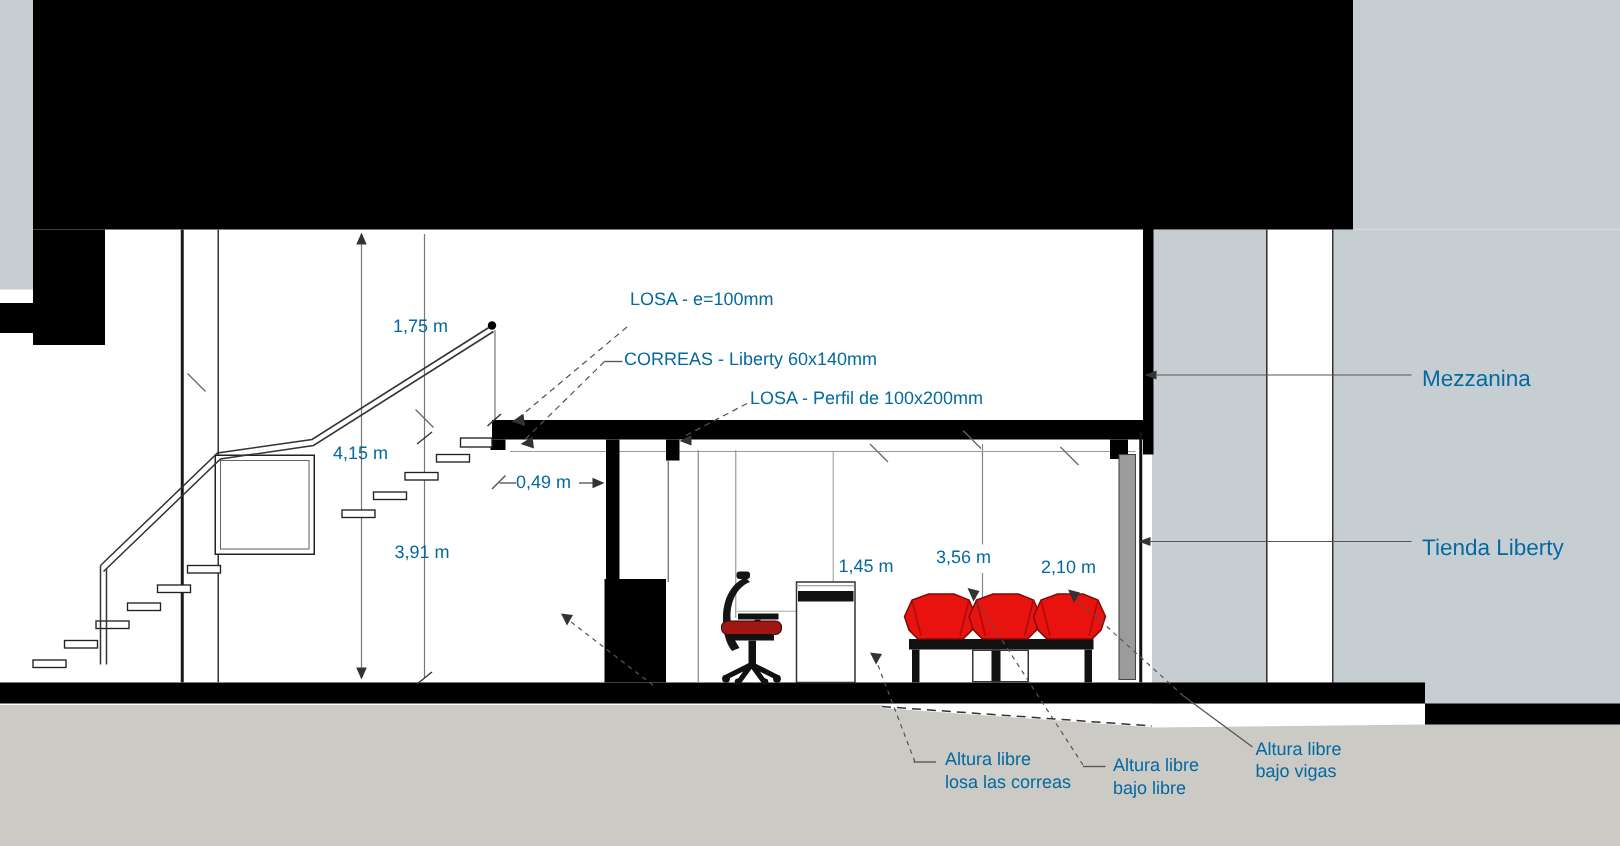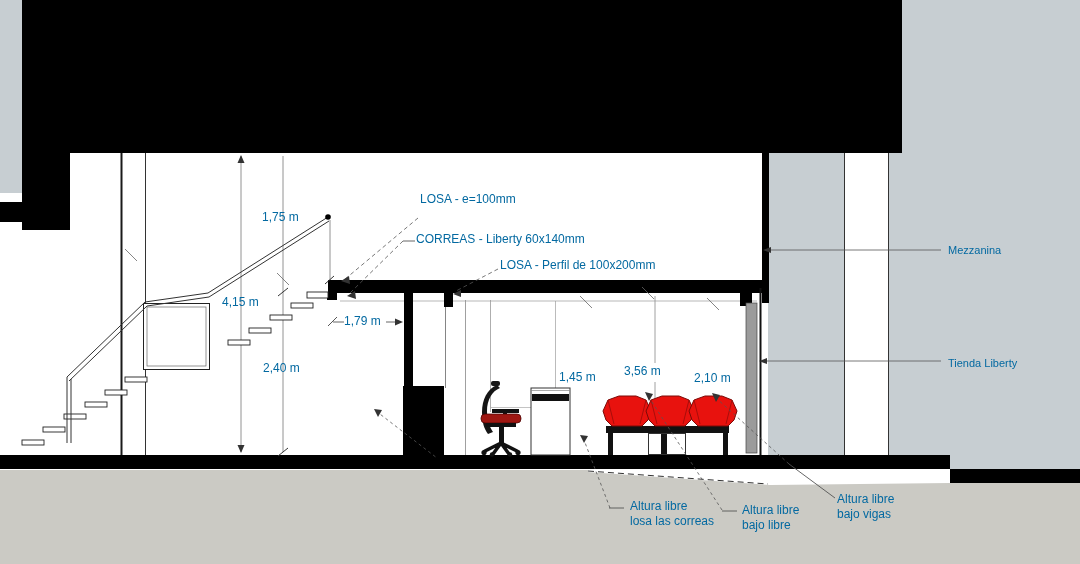--- a/index.html
+++ b/index.html
@@ -1,20 +1,20 @@
 <!DOCTYPE html>
 <html><head>
 <meta charset="utf-8">
 <style>
   html,body{margin:0;padding:0;background:#fff;}
   .stage{position:relative;width:1080px;height:564px;overflow:hidden;background:#fff;
          font-family:"Liberation Sans",sans-serif;}
   svg{position:absolute;left:0;top:0;}
   .lbl{position:absolute;font-size:12px;line-height:1.2;color:#0369a1;white-space:nowrap;}
-  .lbl.big{font-size:11px;}
+  .lbl.big{font-size:15px;}
   .lbl.twoline span{display:block;line-height:15px;}
 </style>
 </head>
 <body>
 
 <div class="stage">
 <svg width="1080" height="564" viewBox="0 0 1080 564">
 
   <g>
     <rect x="0" y="0" width="22" height="193" fill="#c7ced2"></rect>
@@ -190,22 +190,22 @@
     </g>
   </g>
 </svg>
 
   <div class="lbl" style="left:420px;top:192px">LOSA - e=100mm</div>
   <div class="lbl" style="left:416px;top:232px">CORREAS - Liberty 60x140mm</div>
   <div class="lbl" style="left:500px;top:258px">LOSA - Perfil de 100x200mm</div>
 
   <div class="lbl" style="left:262px;top:210px">1,75 m</div>
   <div class="lbl" style="left:222px;top:295px">4,15 m</div>
-  <div class="lbl" style="left:344px;top:314px">1,79 m</div>
-  <div class="lbl" style="left:263px;top:361px">2,40 m</div>
+  <div class="lbl" style="left:344px;top:314px">0,49 m</div>
+  <div class="lbl" style="left:263px;top:361px">3,91 m</div>
   <div class="lbl" style="left:559px;top:370px">1,45 m</div>
   <div class="lbl" style="left:624px;top:364px">3,56 m</div>
   <div class="lbl" style="left:694px;top:371px">2,10 m</div>
 
   <div class="lbl big" style="left:948px;top:244px">Mezzanina</div>
   <div class="lbl big" style="left:948px;top:357px">Tienda Liberty</div>
 
   <div class="lbl twoline" style="left:630px;top:499px">
     <span>Altura libre</span>
     <span>losa las correas</span>

